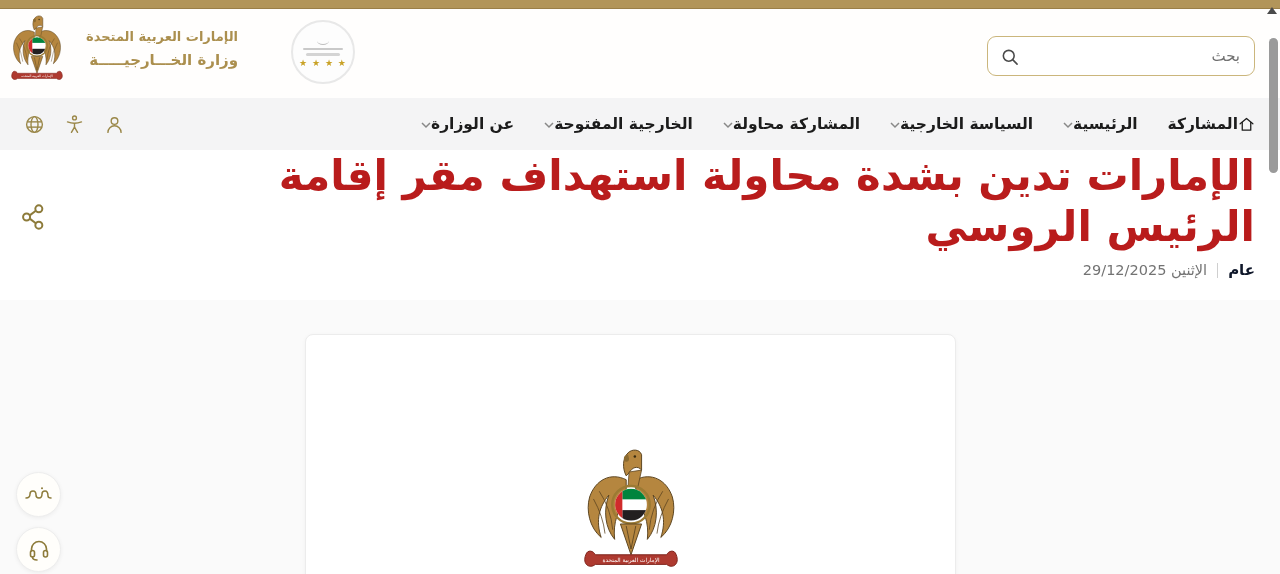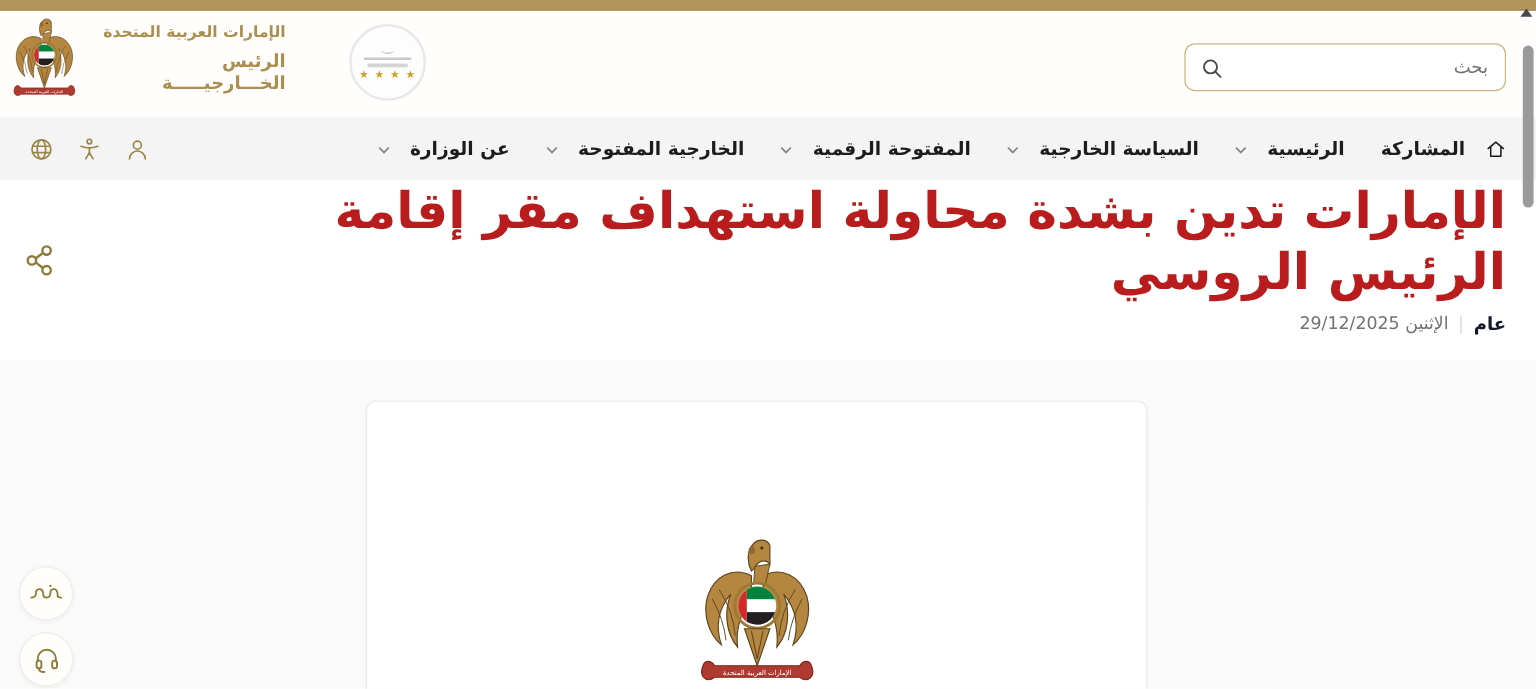--- a/index.html
+++ b/index.html
@@ -32,21 +32,21 @@
     font-family:inherit; }
   .searchbox input::placeholder { color:#6f6f6f; }
   .search-icon { position:absolute; left:12px; top:10px; }
 
   
   .nav { position:absolute; top:98px; left:0; width:100%; height:52px; background:#f4f4f5; }
   .nav-icons { position:absolute; left:24px; top:0; height:52px; display:flex; align-items:center; gap:19px; }
   .nav-icons svg { display:block; }
   .nav-menu { position:absolute; right:25px; top:0; height:52px; display:flex; direction:rtl;
     align-items:center; gap:30px; }
-  .nav-item { display:flex; align-items:center; gap:17px; cursor:pointer; }
+  .nav-item { display:flex; align-items:center; gap:0; cursor:pointer; }
   .nav-item .lbl { font-size:15.5px; font-weight:bold; color:#1c1c1c; white-space:nowrap; }
   .chev { margin-top:2px; }
 
   
   .article-head { position:absolute; top:150px; right:25px; width:1035px; direction:rtl; text-align:right; }
   .headline { font-size:42px; line-height:1.22; font-weight:800; color:#b91c1c; letter-spacing:-0.5px; }
   .meta { margin-top:9px; display:flex; direction:rtl; align-items:center; gap:10px; }
   .meta .cat { color:#0f172a; font-size:15px; font-weight:bold; }
   .meta .sep { width:1px; height:15px; background:#cfcfcf; }
   .meta .date { color:#737373; font-size:14.5px; direction:rtl; }
@@ -121,21 +121,21 @@
 
   <div class="topbar"></div>
 
   <header class="header">
     <div class="logo-wrap">
       <svg class="logo-emblem" viewBox="0 0 110 132">
           <use href="#uae-emblem"></use>
         </svg>
       <div class="logo-text">
         <div class="l1">الإمارات العربية المتحدة</div>
-        <div class="l2">الرئيس الخـــارجيـــــة</div>
+        <div class="l2">وزارة الخـــارجيـــــة</div>
       </div>
     </div>
 
     <div class="seal">
       <div class="squig"></div>
       <div class="bar1"></div>
       <div class="bar2"></div>
       <div class="stars">★ ★ ★ ★</div>
     </div>
 
@@ -182,21 +182,21 @@
             <path d="M1 1 L5 5 L9 1"></path>
           </svg>
       </div>
       <div class="nav-item">
         <span class="lbl">السياسة الخارجية</span>
         <svg class="chev" width="10" height="7" viewBox="0 0 10 7" fill="none" stroke="#888" stroke-width="1.5">
             <path d="M1 1 L5 5 L9 1"></path>
           </svg>
       </div>
       <div class="nav-item">
-        <span class="lbl">المفتوحة الرقمية</span>
+        <span class="lbl">المشاركة محاولة</span>
         <svg class="chev" width="10" height="7" viewBox="0 0 10 7" fill="none" stroke="#888" stroke-width="1.5">
             <path d="M1 1 L5 5 L9 1"></path>
           </svg>
       </div>
       <div class="nav-item">
         <span class="lbl">الخارجية المفتوحة</span>
         <svg class="chev" width="10" height="7" viewBox="0 0 10 7" fill="none" stroke="#888" stroke-width="1.5">
             <path d="M1 1 L5 5 L9 1"></path>
           </svg>
       </div>

